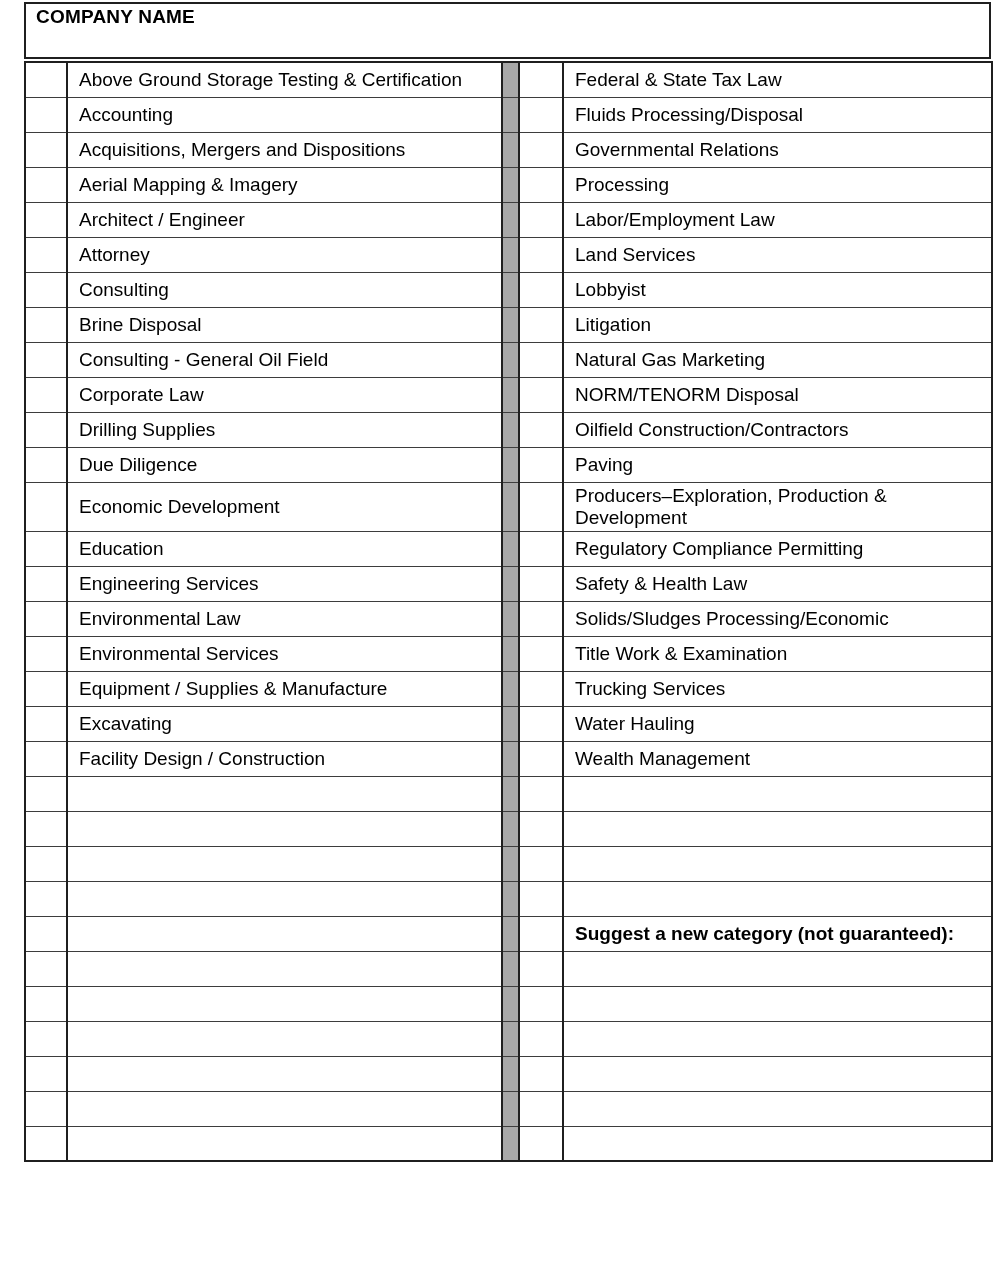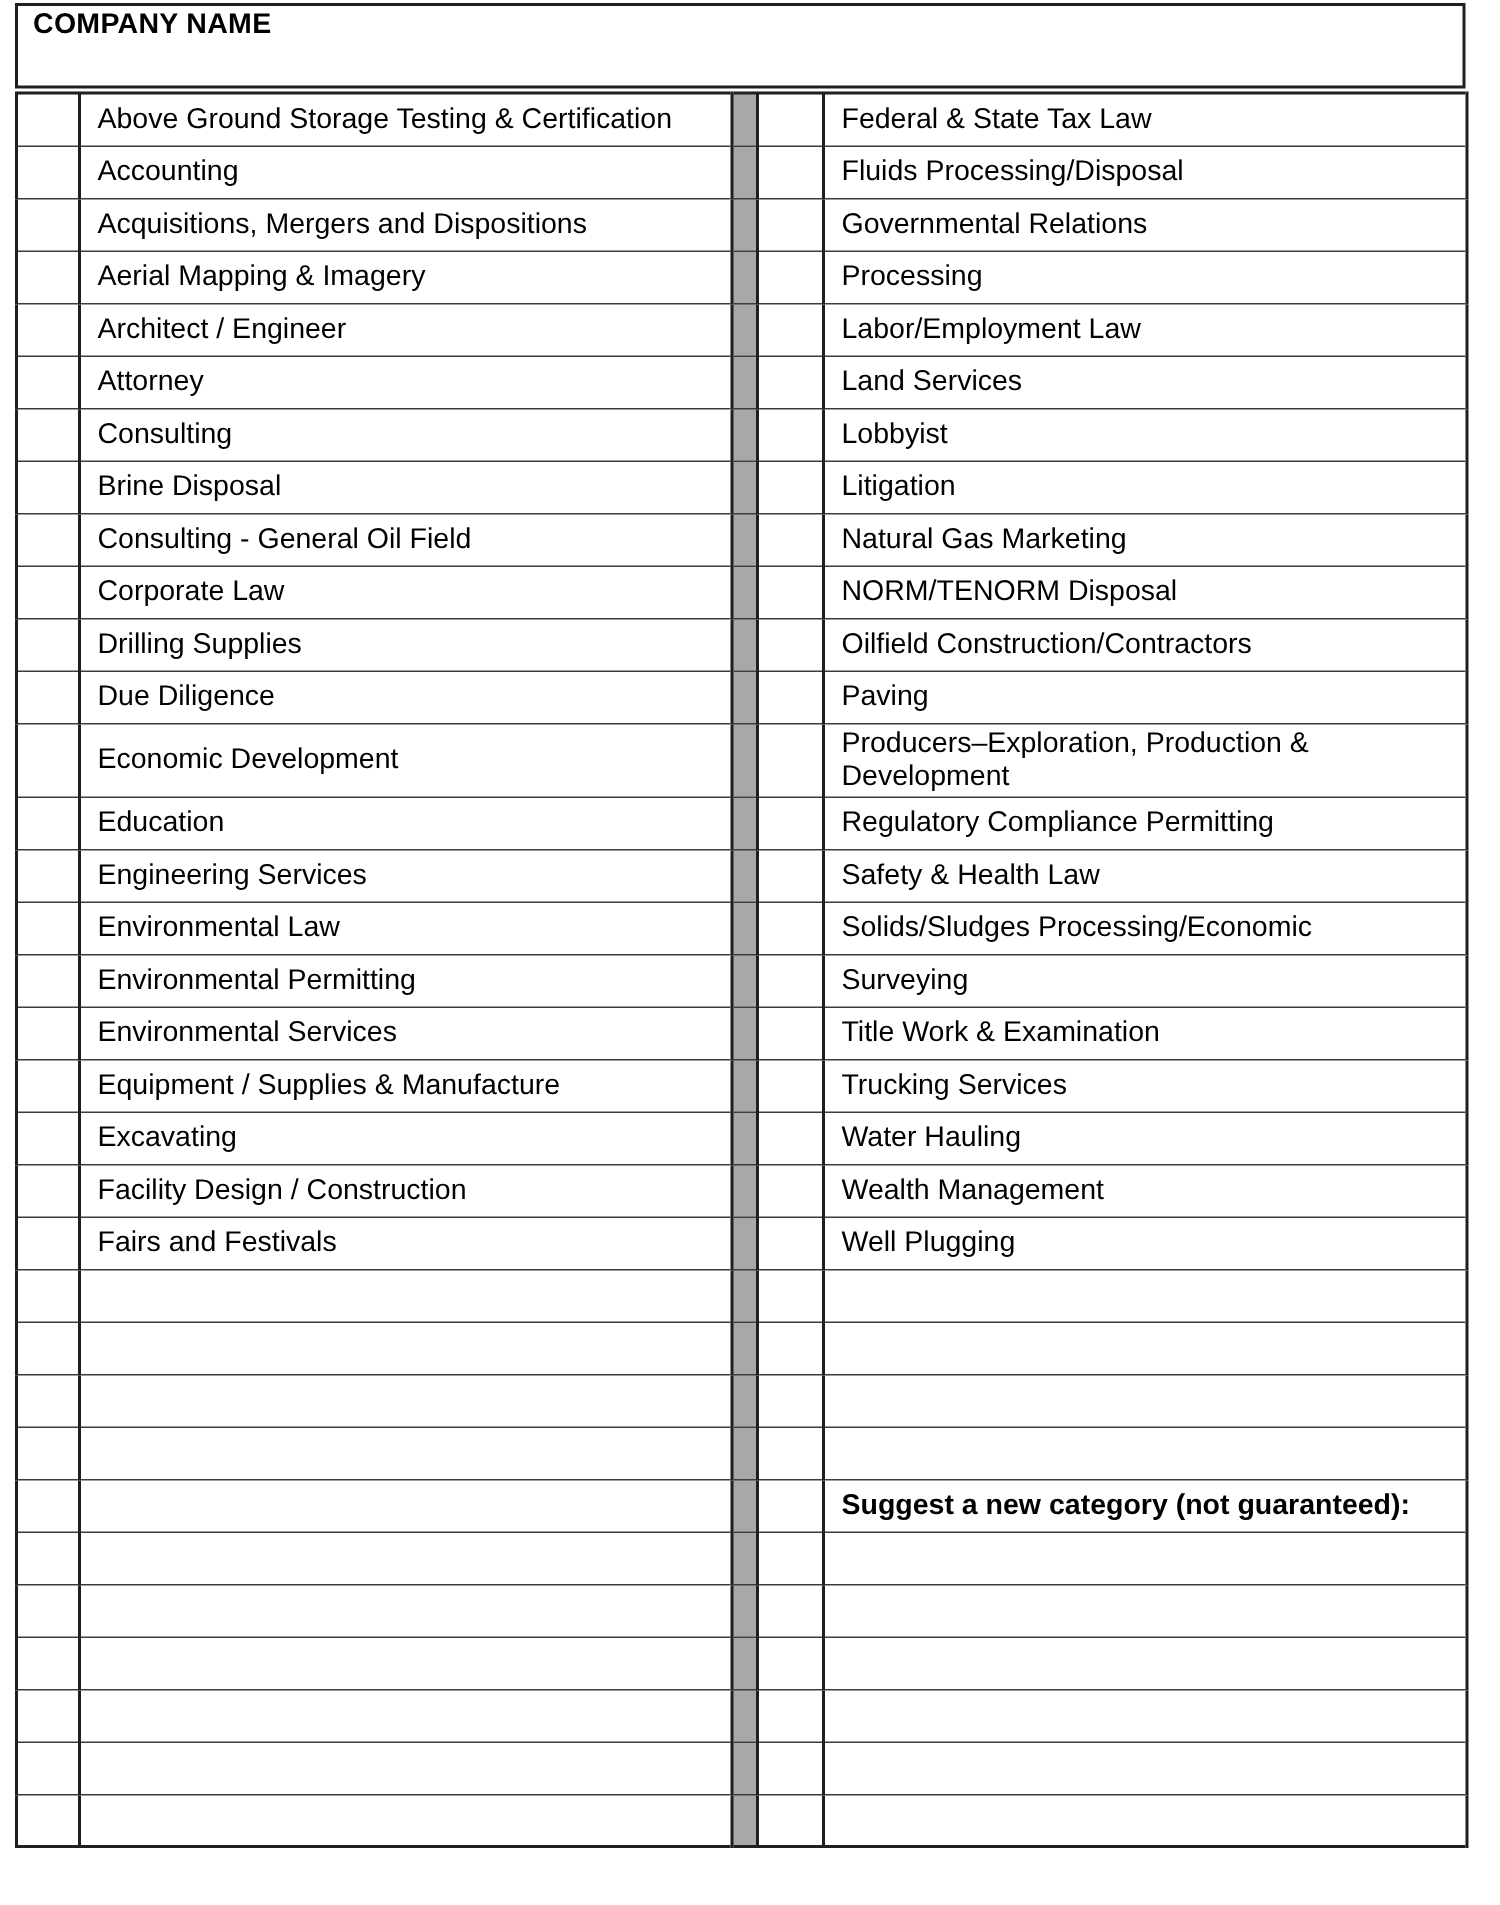--- a/index.html
+++ b/index.html
@@ -17,21 +17,21 @@
   }
   body {
     width: 1000px;
     height: 1270px;
     font-family: "Liberation Sans", sans-serif;
     color: var(--text-color);
     overflow: hidden;
   }
   .page {
     position: relative;
-    padding: 2px 0 0 10px;
+    padding: 2px 0 0 24px;
   }
   .company-header {
     width: 967px;
     height: 57px;
     border: 2px solid var(--border-dark);
     padding: 2px 10px 0 10px;
     margin-bottom: 2px;
     background: var(--page-bg);
   }
   .company-header .title {
@@ -279,31 +279,20 @@
     <td class="text-cell left">
       <span class="cat-text">Environmental Law</span>
     </td>
     <td class="divider-cell"></td>
     <td class="checkbox-cell right"></td>
     <td class="text-cell right">
       <span class="cat-text">Solids/Sludges Processing/Economic</span>
     </td>
   </tr>
 
-  <tr class="category-row">
-    <td class="checkbox-cell left"></td>
-    <td class="text-cell left">
-      <span class="cat-text">Environmental Permitting</span>
-    </td>
-    <td class="divider-cell"></td>
-    <td class="checkbox-cell right"></td>
-    <td class="text-cell right">
-      <span class="cat-text">Surveying</span>
-    </td>
-  </tr>
 
   <tr class="category-row">
     <td class="checkbox-cell left"></td>
     <td class="text-cell left">
       <span class="cat-text">Environmental Services</span>
     </td>
     <td class="divider-cell"></td>
     <td class="checkbox-cell right"></td>
     <td class="text-cell right">
       <span class="cat-text">Title Work &amp; Examination</span>
@@ -339,31 +328,20 @@
     <td class="text-cell left">
       <span class="cat-text">Facility Design / Construction</span>
     </td>
     <td class="divider-cell"></td>
     <td class="checkbox-cell right"></td>
     <td class="text-cell right">
       <span class="cat-text">Wealth Management</span>
     </td>
   </tr>
 
-  <tr class="category-row">
-    <td class="checkbox-cell left"></td>
-    <td class="text-cell left">
-      <span class="cat-text">Fairs and Festivals</span>
-    </td>
-    <td class="divider-cell"></td>
-    <td class="checkbox-cell right"></td>
-    <td class="text-cell right">
-      <span class="cat-text">Well Plugging</span>
-    </td>
-  </tr>
 
   <tr class="category-row">
     <td class="checkbox-cell left"></td>
     <td class="text-cell left">
       <span class="cat-text"></span>
     </td>
     <td class="divider-cell"></td>
     <td class="checkbox-cell right"></td>
     <td class="text-cell right">
       <span class="cat-text"></span>

